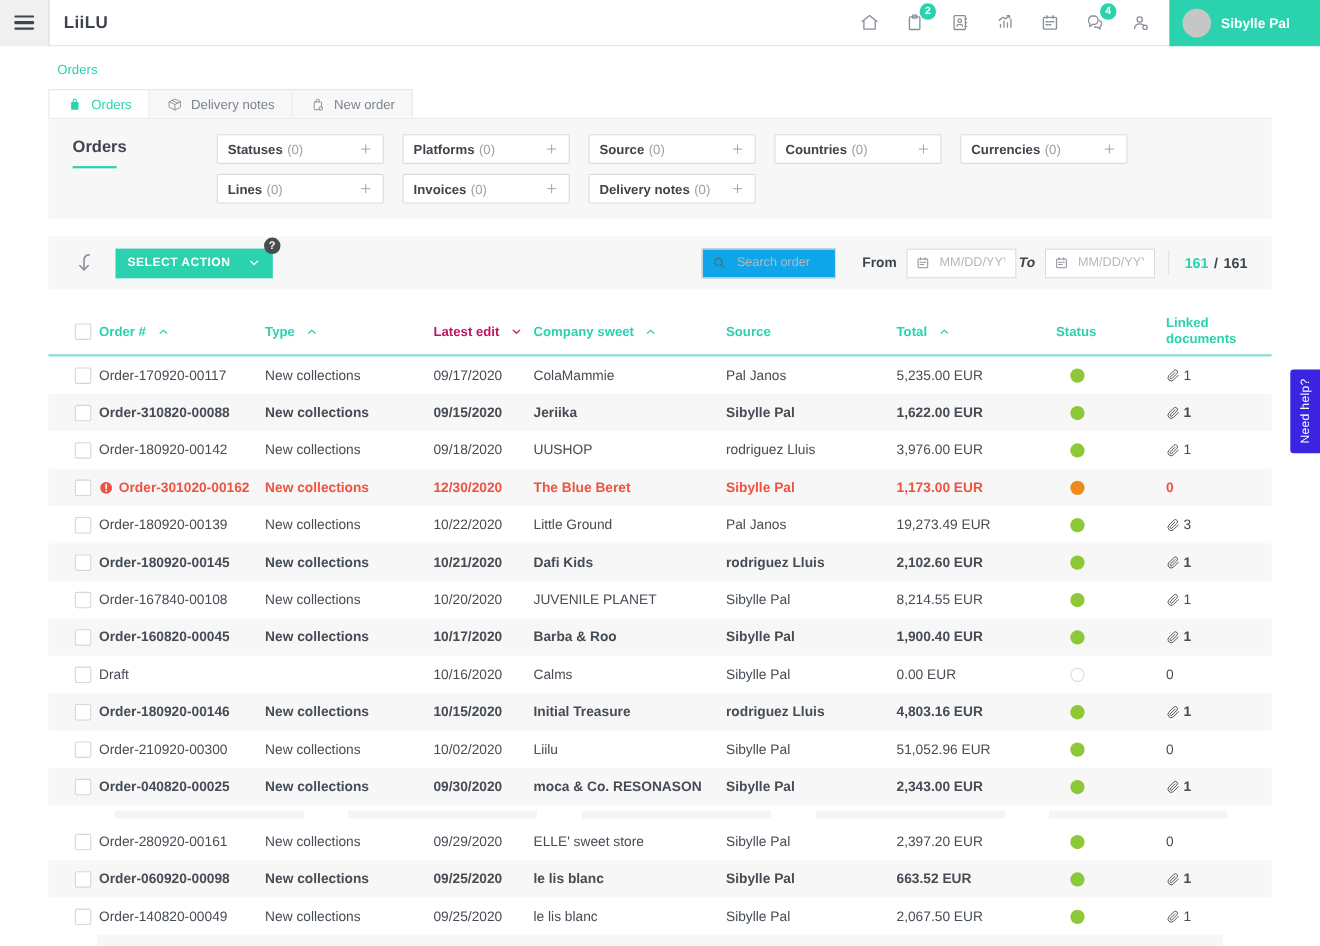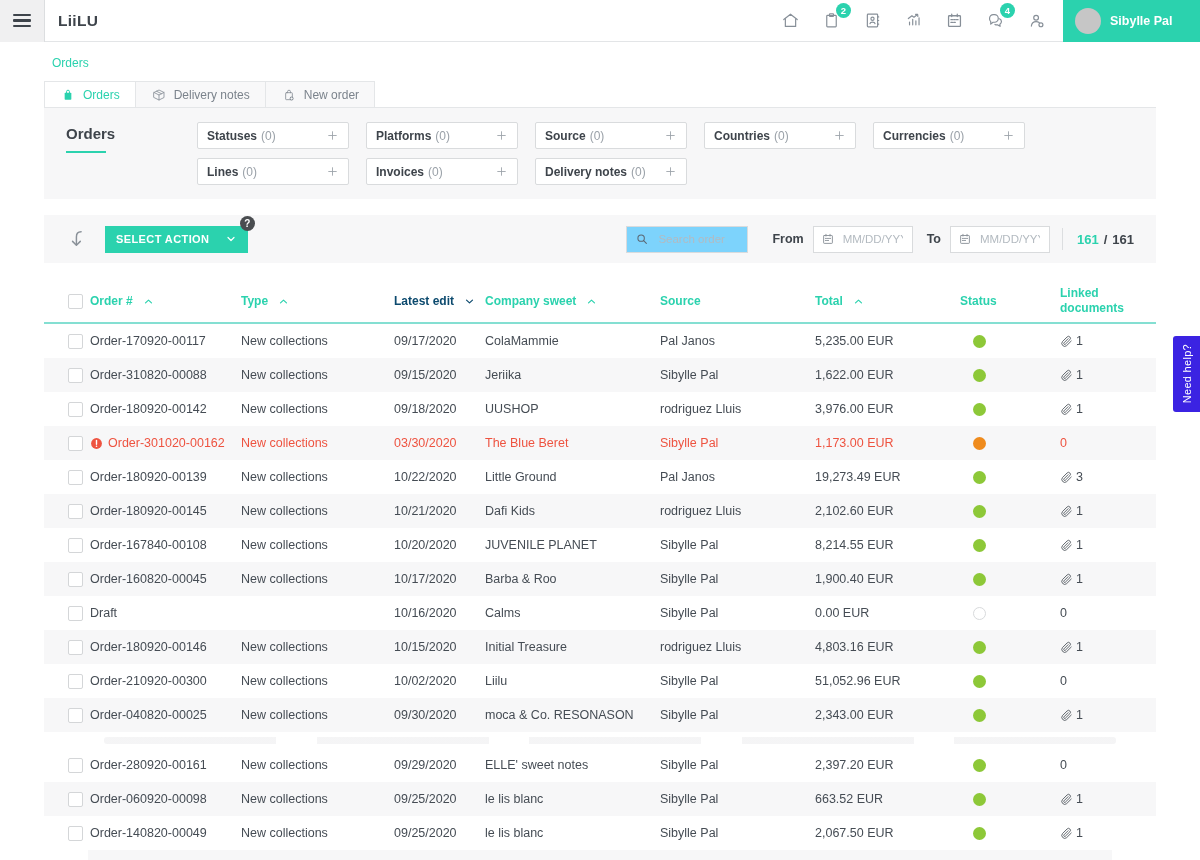--- a/index.html
+++ b/index.html
@@ -64,49 +64,49 @@
   .import-btn svg { width:25px; height:25px; }
   .select-action { position:relative; background:var(--accent); color:#fff; border:none; width:143px; height:27px;
     font-size:11px; font-weight:bold; letter-spacing:.4px; display:flex; align-items:center; padding:0 11px;
     cursor:pointer; font-family:"Liberation Sans", sans-serif; }
   .select-action .chev { margin-left:auto; }
   .select-action .chev svg { width:12px; height:12px; }
   .help-badge { position:absolute; top:-10px; right:-7px; width:15px; height:15px; background:#4a4d50;
     color:#fff; border-radius:50%; font-size:10px; font-weight:bold;
     display:flex; align-items:center; justify-content:center; cursor:pointer; }
   .right-cluster { margin-left:auto; display:flex; align-items:center; }
-  .search-box { width:122px; height:27px; background:#7dd3fc; border:1px solid #d9dbdd;
+  .search-box { width:122px; height:27px; background:#0ea5e9; border:1px solid #d9dbdd;
     display:flex; align-items:center; padding:0 8px; gap:7px; }
   .search-box .icon { color:#5b6773; }
   .search-box .icon svg { width:14px; height:14px; }
   .search-box input, .date-box input { border:none; outline:none; width:100%; font-size:11.5px; color:#454c54;
     background:transparent; font-family:"Liberation Sans", sans-serif; }
   .search-box input::placeholder, .date-box input::placeholder { color:#b3bac0; }
   .fromto-label { font-weight:bold; font-size:12.5px; color:#3e444b; margin:0 9px 0 24px; }
-  .fromto-label.to { margin-left:14px; }
+  .fromto-label.to { margin-left:2px;font-style:italic; }
   .date-box { width:100px; height:27px; background:#fff; border:1px solid #d9dbdd;
     display:flex; align-items:center; padding:0 7px; gap:6px; }
   .date-box .icon { color:#8a9199; }
   .date-box .icon svg { width:14px; height:14px; }
   .v-divider { width:1px; height:22px; background:#dcdee0; margin:0 14px 0 12px; }
   .counter { font-size:13px; font-weight:bold; display:flex; gap:5px; }
   .counter .cur { color:var(--accent); }
   .counter .sep, .counter .tot { color:#3e444b; }
 
   
   .table { margin:17px 44px 0 44px; }
   .grid-row { display:grid; grid-template-columns:46px 151px 153px 91px 175px 155px 145px 88px 108px;
     align-items:center; }
   .thead { height:44px; border-bottom:2px solid #84dfd2; font-size:12px; font-weight:bold; color:var(--accent); }
   .th { display:flex; align-items:center; gap:10px; line-height:1.25; }
-  .th.dark { color:#0c4a6e; }
+  .th.dark { color:#be185d; }
   .th .caret svg { width:11px; height:11px; }
   .th-linked { padding-left:12px; width:80px; }
   .trow { height:34px; font-size:12.5px; color:#454c54; cursor:pointer; }
-  .trow.alt { background:#f7f7f8; }
+  .trow.alt { background:#f7f7f8;font-weight:bold; }
   .trow.alert { color:var(--red); }
   .checkbox { width:15px; height:15px; border:1px solid #d4d6d8; border-radius:2px; background:#fff;
     margin-left:24px; display:block; cursor:pointer; }
   .cell-order { display:flex; gap:5px; }
   .cell-order .warn { color:var(--red); }
   .cell-order .warn svg { width:13px; height:13px; }
   .dot { width:13px; height:13px; border-radius:50%; margin-left:13px; display:block; }
   .st-green { background:var(--green); }
   .st-orange { background:var(--orange); }
   .st-empty { background:#fff; border:1px solid #d8dadc; }
@@ -514,21 +514,21 @@
           <span class="icon warn">
             <svg viewBox="0 0 24 24" fill="none" stroke="currentColor" stroke-width="1.5" stroke-linecap="round" stroke-linejoin="round">
               <circle cx="12" cy="12" r="10" fill="currentColor" stroke="none"></circle>
               <path d="M12 6.3v7" stroke="#fff" stroke-width="2.6"></path>
               <circle cx="12" cy="17" r="1.5" fill="#fff" stroke="none"></circle>
             </svg>
           </span>
           <span>Order-301020-00162</span>
         </div>
         <div>New collections</div>
-        <div>03/30/2020</div>
+        <div>12/30/2020</div>
         <div>The Blue Beret</div>
         <div>Sibylle Pal</div>
         <div>1,173.00 EUR</div>
         <div>
           <span class="dot st-orange"></span>
         </div>
         <div class="cell-linked">
           <span>0</span>
         </div>
       </div>
@@ -719,21 +719,21 @@
       </div>
       <div class="grid-row trow">
         <div>
           <span class="checkbox"></span>
         </div>
         <div class="cell-order">
           <span>Order-280920-00161</span>
         </div>
         <div>New collections</div>
         <div>09/29/2020</div>
-        <div>ELLE' sweet notes</div>
+        <div>ELLE' sweet store</div>
         <div>Sibylle Pal</div>
         <div>2,397.20 EUR</div>
         <div>
           <span class="dot st-green"></span>
         </div>
         <div class="cell-linked">
           <span>0</span>
         </div>
       </div>
       <div class="grid-row trow alt">

